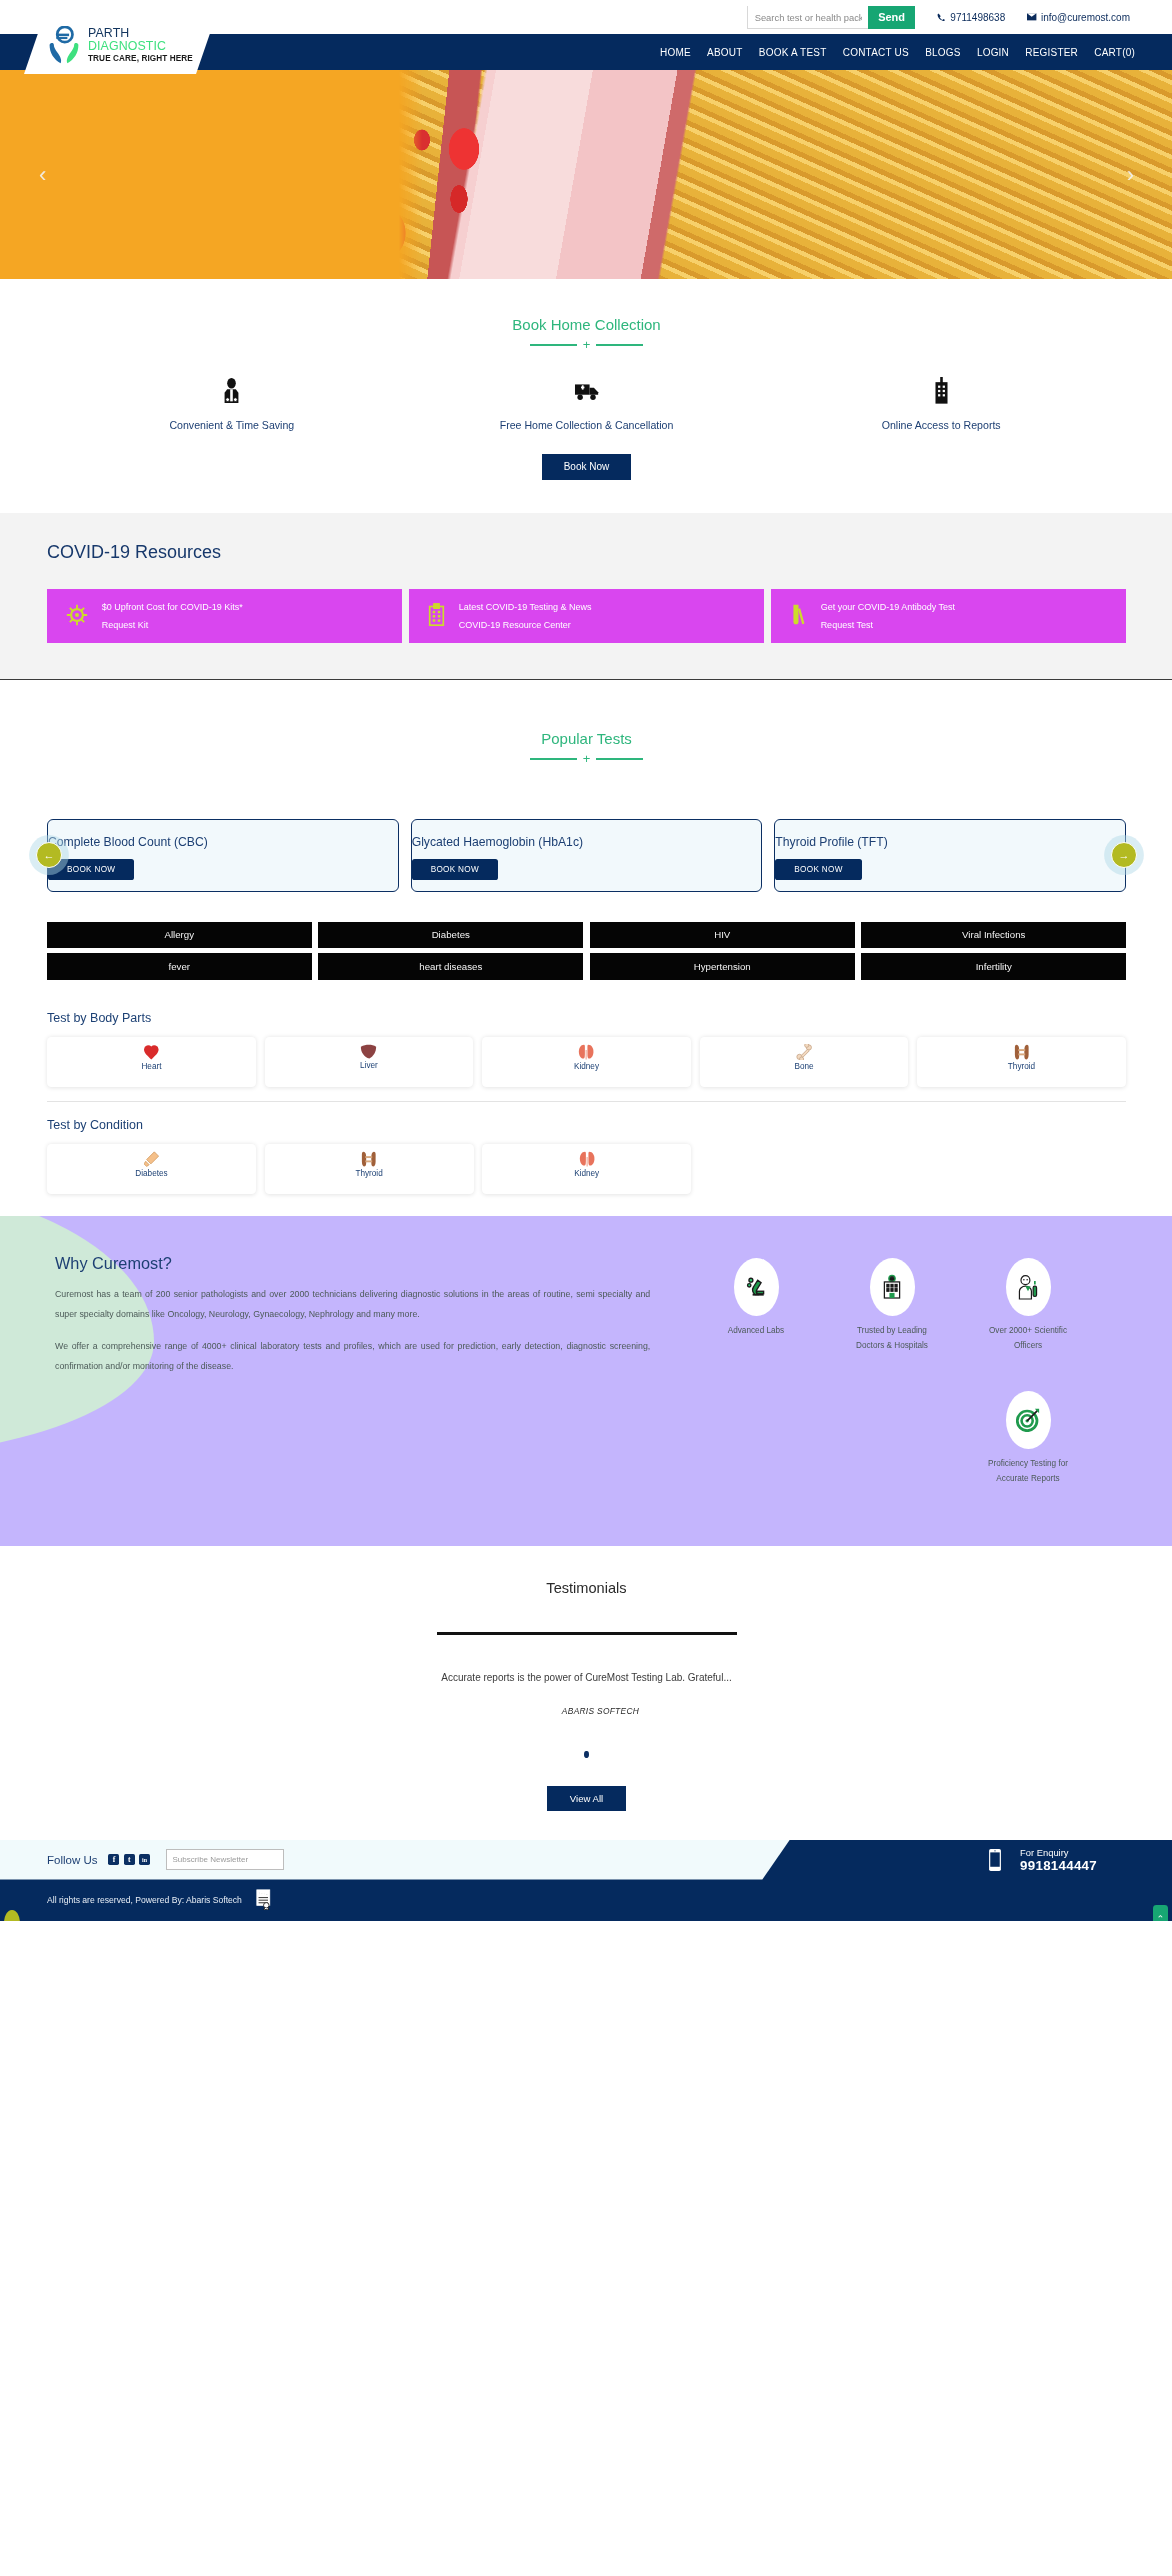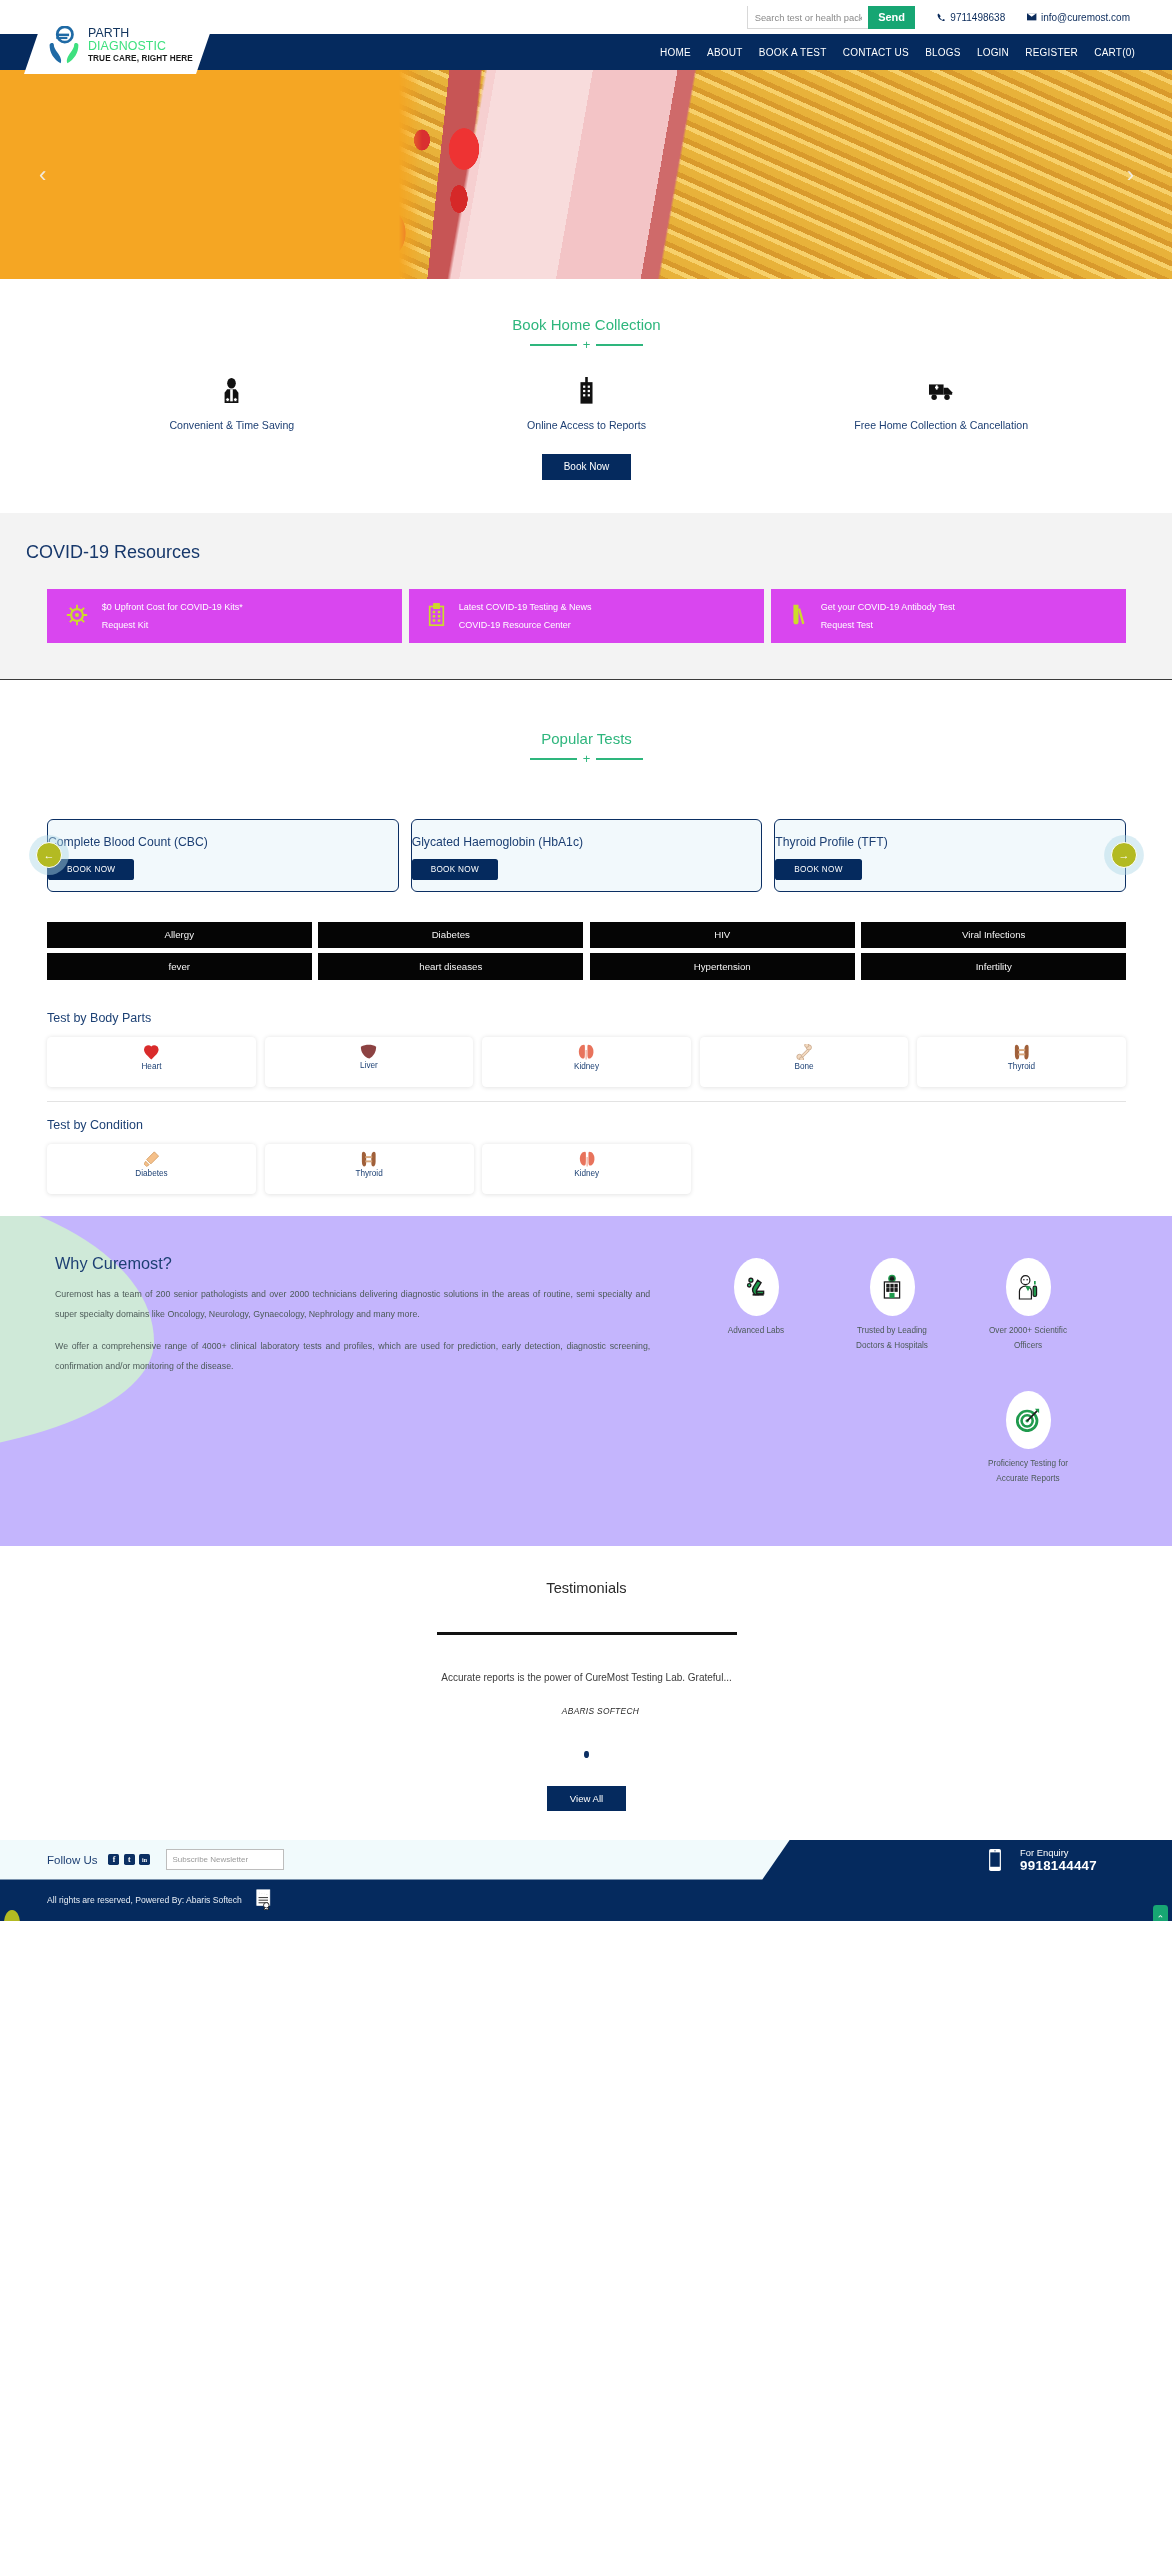--- a/index.html
+++ b/index.html
@@ -60,21 +60,21 @@
   .sec-underline .plus{width:19px;text-align:center;color:#2eb67d;font-size:13px;line-height:0;}
   
   .bhc{padding:37px 0 33px;background:#fff;}
   .bhc-cols{display:flex;margin-top:31px;}
   .bhc-col{flex:1;text-align:center;}
   .bhc-col .ic{height:29px;display:flex;align-items:center;justify-content:center;}
   .bhc-col .lbl{margin-top:11px;font-size:10.6px;color:#1d3f73;line-height:1.55;}
   .booknow-main{display:block;margin:20.6px auto 0;background:#052a5e;color:#fff;border:none;padding:7.7px 22px;font-size:10px;cursor:pointer;font-family:"Liberation Sans",sans-serif;}
   
   .covid{background:#f3f3f3;padding:29px 0 36px;border-bottom:1.7px solid #3a3a3a;}
-  .covid h2{color:#17386b;font-size:18px;font-weight:normal;margin-left:26px;}
+  .covid h2{color:#17386b;font-size:18px;font-weight:normal;margin-left:47px;}
   .covid-cards{display:flex;gap:6.9px;margin-top:26px;padding:0 47px;}
   .covid-card{flex:1;background:#d946ef;display:flex;align-items:center;gap:13.7px;padding:17px 19px;height:54px;cursor:pointer;}
   .covid-card .ic{flex-shrink:0;}
   .covid-card .txt{color:#fff;font-size:9px;line-height:2.05;}
   
   .pop{background:#fff;padding:50px 0 0;}
   .pop-carousel{position:relative;margin-top:59px;padding:0 47px;}
   .pop-cards{display:flex;gap:12px;}
   .pop-card{flex:1;background:#f2f9fc;border:0.9px solid #0b2f63;border-radius:6px;height:73px;display:flex;flex-direction:column;align-items:flex-start;justify-content:flex-start;padding-top:15.5px;}
   .pop-card .nm{font-size:12.2px;color:#1c3f73;font-weight:normal;}
@@ -205,47 +205,47 @@
           <path d="M6 13h10l3 4v12H3V17z"></path>
           <rect x="9.5" y="13" width="3" height="14" fill="#fff"></rect>
           <circle cx="6.5" cy="25" r="2.2" fill="#fff" stroke="#111" stroke-width="1"></circle>
           <circle cx="15.5" cy="25" r="2.2" fill="#fff" stroke="#111" stroke-width="1"></circle>
         </svg>
       </div>
       <div class="lbl">Convenient &amp; Time Saving</div>
     </div>
     <div class="bhc-col">
       <div class="ic">
+        <svg width="26" height="20.6" viewBox="0 0 30 24" fill="#111">
+          <rect x="1" y="4" width="17" height="12"></rect>
+          <path d="M18 8h5l5 5v3H18z"></path>
+          <circle cx="7" cy="19" r="3.2"></circle>
+            <circle cx="22" cy="19" r="3.2"></circle>
+          <rect x="8" y="6.5" width="4" height="2" fill="#fff"></rect>
+          <rect x="9" y="5" width="2" height="5" fill="#fff"></rect>
+        </svg>
+      </div>
+      <div class="lbl">Free Home Collection &amp; Cancellation</div>
+    </div>
+    <div class="bhc-col">
+      <div class="ic">
         <svg width="19" height="27.5" viewBox="0 0 22 32" fill="#111">
           <rect x="4" y="6" width="14" height="25"></rect>
           <rect x="9.5" y="0" width="3" height="7"></rect>
           <g fill="#fff">
             <rect x="7" y="10" width="2.6" height="2.6"></rect>
               <rect x="12.4" y="10" width="2.6" height="2.6"></rect>
             <rect x="7" y="15" width="2.6" height="2.6"></rect>
               <rect x="12.4" y="15" width="2.6" height="2.6"></rect>
             <rect x="7" y="20" width="2.6" height="2.6"></rect>
               <rect x="12.4" y="20" width="2.6" height="2.6"></rect>
           </g>
         </svg>
       </div>
       <div class="lbl">Online Access to Reports</div>
-    </div>
-    <div class="bhc-col">
-      <div class="ic">
-        <svg width="26" height="20.6" viewBox="0 0 30 24" fill="#111">
-          <rect x="1" y="4" width="17" height="12"></rect>
-          <path d="M18 8h5l5 5v3H18z"></path>
-          <circle cx="7" cy="19" r="3.2"></circle>
-            <circle cx="22" cy="19" r="3.2"></circle>
-          <rect x="8" y="6.5" width="4" height="2" fill="#fff"></rect>
-          <rect x="9" y="5" width="2" height="5" fill="#fff"></rect>
-        </svg>
-      </div>
-      <div class="lbl">Free Home Collection &amp; Cancellation</div>
     </div>
   </div>
   <button class="booknow-main">Book Now</button>
 </div>
 
 <div class="covid">
   <h2>COVID-19 Resources</h2>
   <div class="covid-cards">
     <div class="covid-card">
       <span class="ic">

